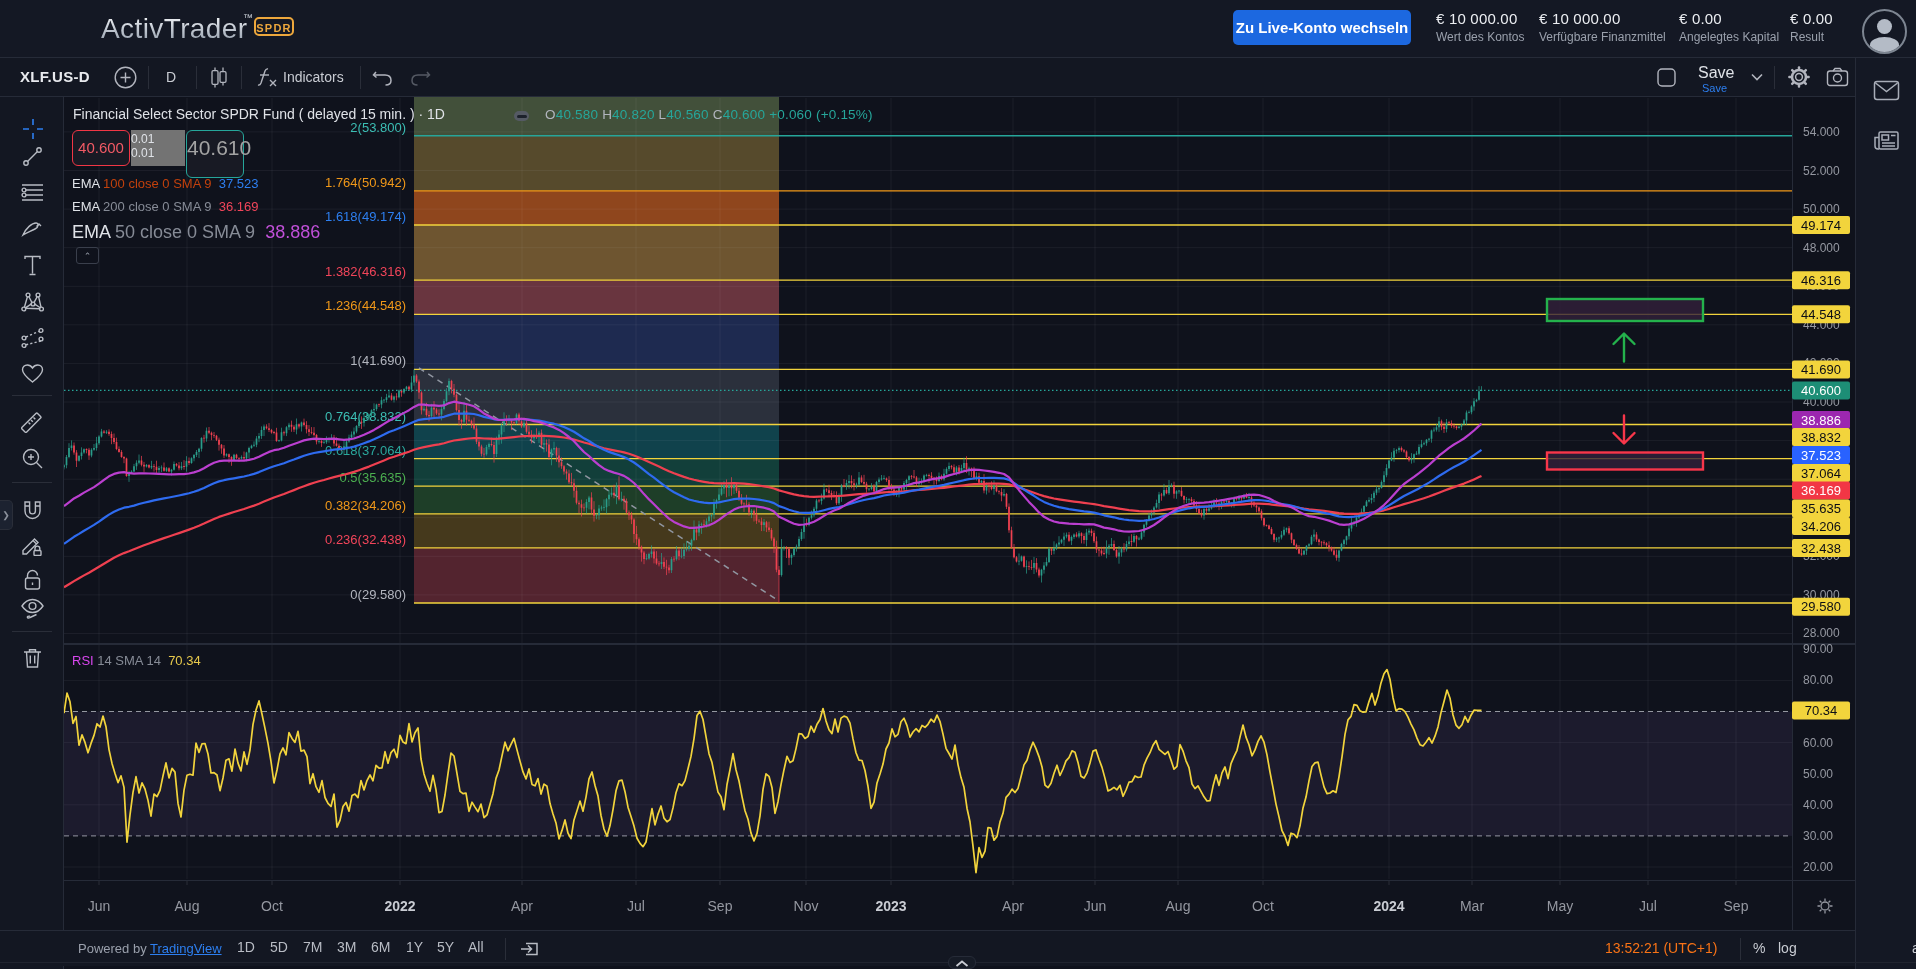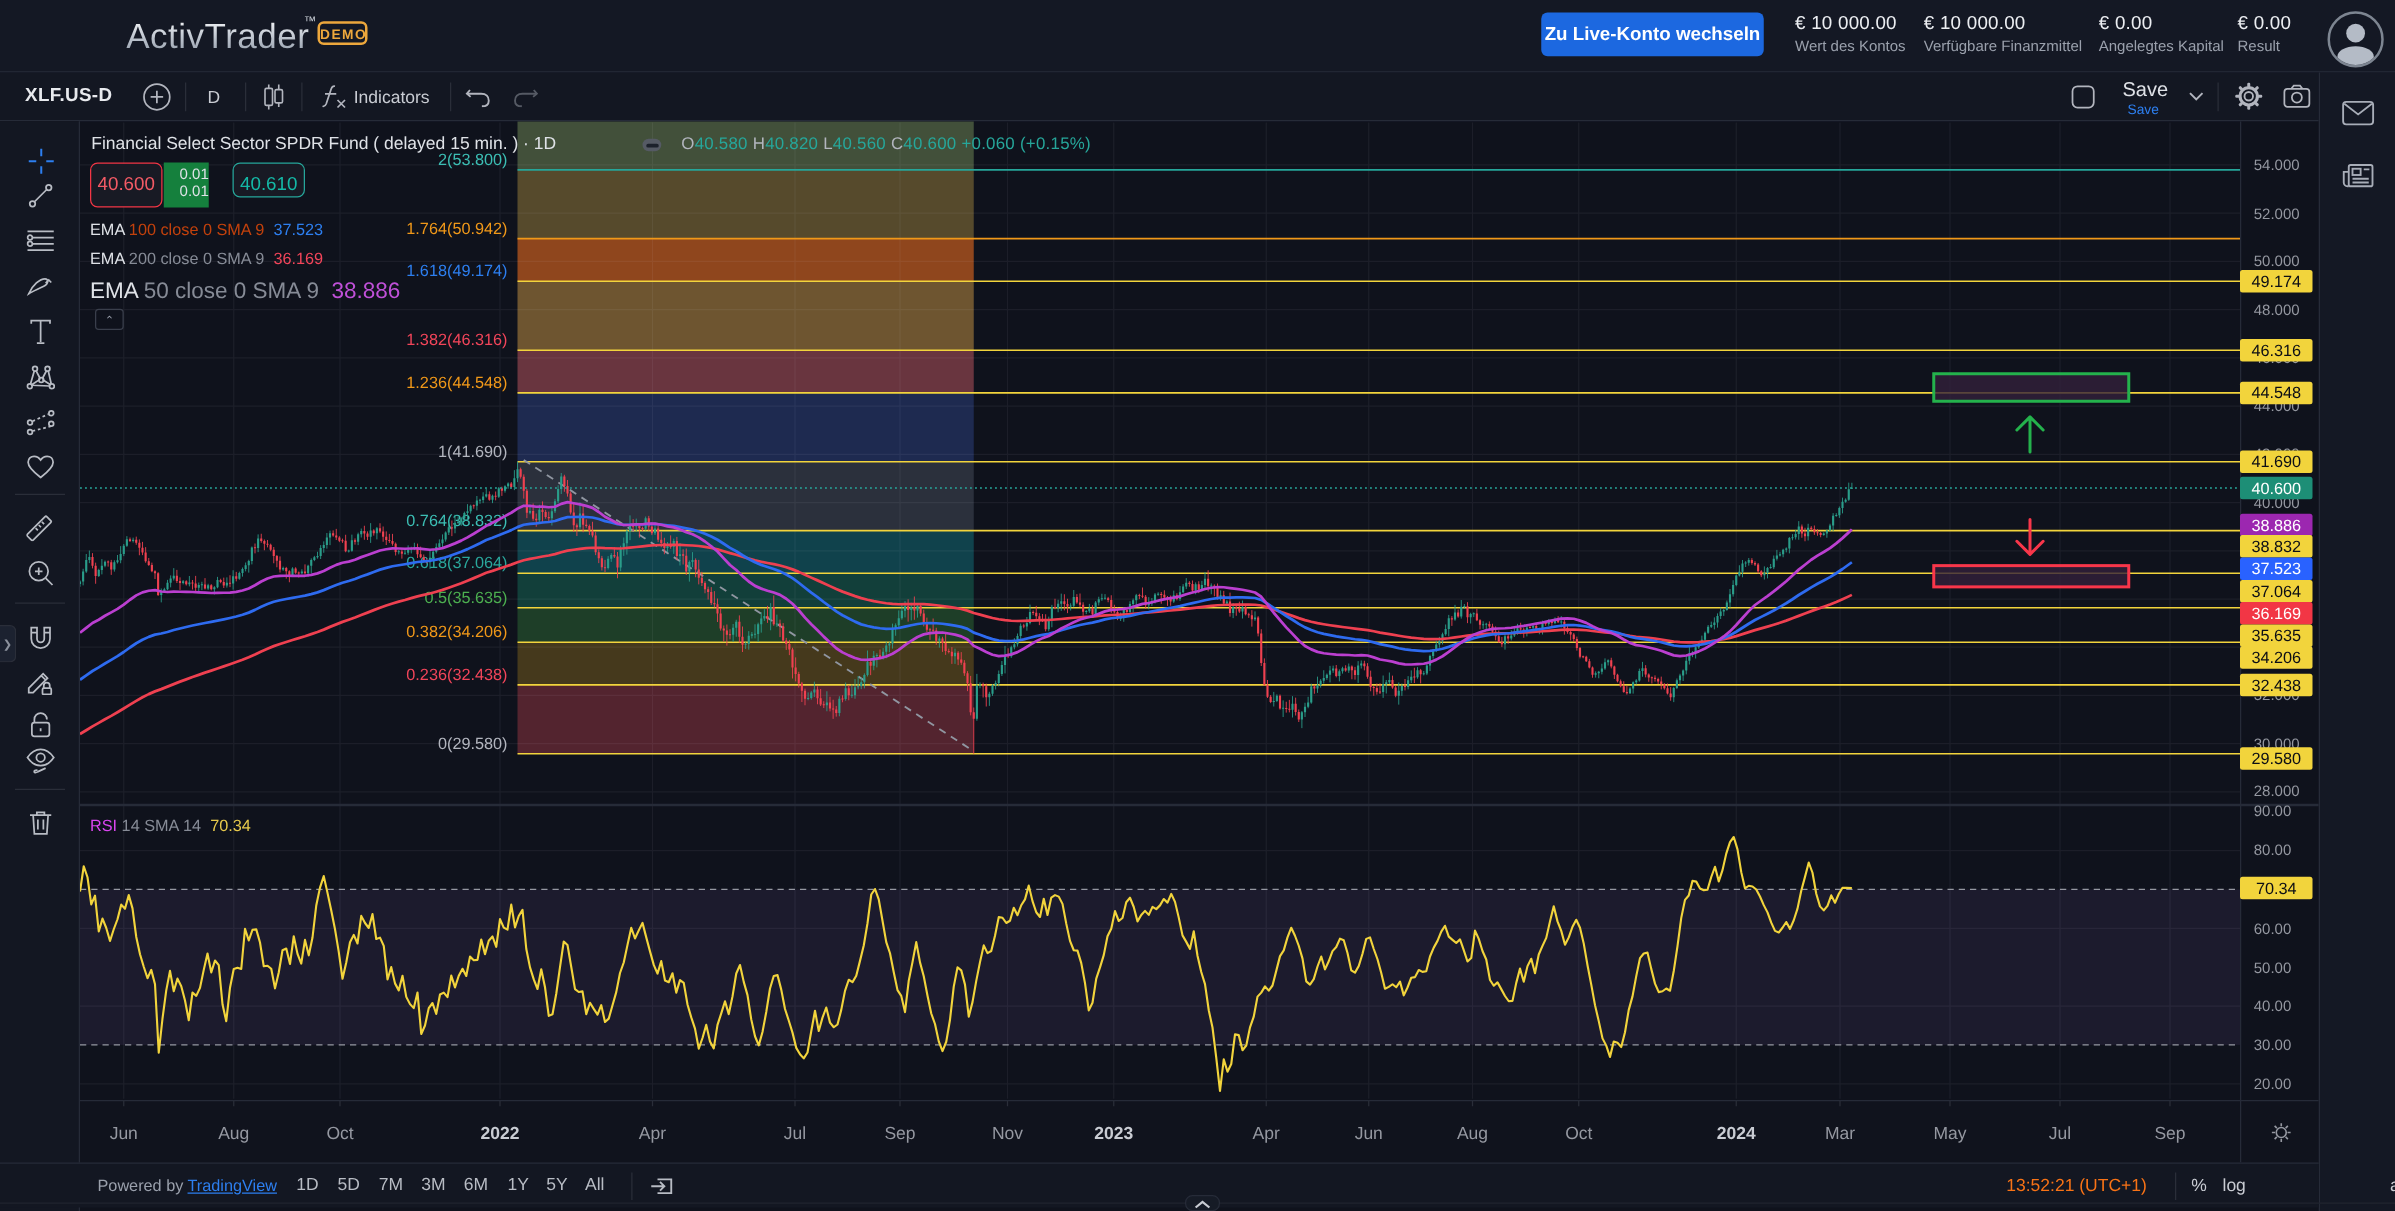--- a/index.html
+++ b/index.html
@@ -151,34 +151,34 @@
     <g stroke="#9598a1" stroke-width="1.3" fill="none">
       <circle cx="1825" cy="906" r="4"></circle>
       <path d="M1825 898.5v2.5M1825 911v2.5M1817.5 906h2.5M1830 906h2.5M1819.7 900.7l1.8 1.8M1828.5 909.5l1.8 1.8M1830.3 900.7l-1.8 1.8M1821.5 909.5l-1.8 1.8"></path>
     </g>
   </svg>
 <div class="txt" style="left:73px;top:106px;color:#dfe2e7;font-size:14px">Financial Select Sector SPDR Fund ( delayed 15 min. ) · 1D</div>
 <div class="abs" style="left:514px;top:111px;width:15px;height:10px;background:#555a64;border-radius:5px"></div>
 <div class="abs" style="left:516.5px;top:114.5px;width:10px;height:3px;background:#1c212b;border-radius:2px"></div>
 <div class="txt" style="left:545px;top:107px;font-size:13.5px;letter-spacing:.2px"><span style="color:#b2b5be">O</span><span style="color:#26a69a">40.580</span> <span style="color:#b2b5be">H</span><span style="color:#26a69a">40.820</span> <span style="color:#b2b5be">L</span><span style="color:#26a69a">40.560</span> <span style="color:#b2b5be">C</span><span style="color:#26a69a">40.600</span> <span style="color:#26a69a">+0.060 (+0.15%)</span></div>
 <div class="abs" style="left:72px;top:130px;width:58px;height:36px;border:1.5px solid #f23645;border-radius:6px;color:#f25a65;font-size:15px;text-align:center;line-height:34px;background:#181a24">40.600</div>
-<div class="abs" style="left:131px;top:130px;width:36px;height:36px;background:#15803d;color:#dfe2e7;font-size:12px;text-align:right">
+<div class="abs" style="left:131px;top:130px;width:54px;height:36px;background:#737373;color:#dfe2e7;font-size:12px;text-align:left">
     <div style="margin-top:2px">0.01</div>
     <div>0.01</div>
   </div>
-<div class="abs" style="left:186px;top:130px;width:58px;height:28px;border:1.5px solid #26a69a;border-radius:6px;color:#14b8a6;font-size:15px;text-align:center;line-height:34px;background:#181a24">40.610</div>
+<div class="abs" style="left:186px;top:130px;width:58px;height:48px;border:1.5px solid #26a69a;border-radius:6px;color:#a3a3a3;font-size:21px;text-align:center;line-height:34px;background:#181a24">40.610</div>
 <div class="txt" style="left:72px;top:176px;font-size:13px"><span style="color:#dfe2e7">EMA</span> <span style="color:#c2410c">100 close 0 SMA 9</span>&nbsp;&nbsp;<span style="color:#2d7ff0">37.523</span></div>
 <div class="txt" style="left:72px;top:199px;font-size:13px"><span style="color:#dfe2e7">EMA</span> <span style="color:#868b96">200 close 0 SMA 9</span>&nbsp;&nbsp;<span style="color:#f2455a">36.169</span></div>
 <div class="txt" style="left:72px;top:222px;font-size:18px"><span style="color:#dfe2e7">EMA</span> <span style="color:#868b96">50 close 0 SMA 9</span>&nbsp;&nbsp;<span style="color:#c050d8">38.886</span></div>
 <div class="abs" style="left:76px;top:247px;width:23px;height:17px;border:1px solid #3a3f4c;border-radius:3px;color:#9aa0ac;font-size:9px;text-align:center;line-height:16px">⌃</div>
 <div class="txt" style="left:72px;top:653px;font-size:13px"><span style="color:#d946ef">RSI</span> <span style="color:#868b96">14 SMA 14</span>&nbsp;&nbsp;<span style="color:#e7c94c">70.34</span></div>
 <div id="header">
     <div class="logo">ActivTrader</div>
     <div class="tm">™</div>
-    <div class="demo">DEMO</div>
+    <div class="demo">SPDR</div>
     <div class="bluebtn">Zu Live-Konto wechseln</div>
     <div class="acct" style="left:1436px">
       <div class="v">€ 10 000.00</div>
       <div class="l">Wert des Kontos</div>
     </div>
     <div class="acct" style="left:1539px">
       <div class="v">€ 10 000.00</div>
       <div class="l">Verfügbare Finanzmittel</div>
     </div>
     <div class="acct" style="left:1679px">

